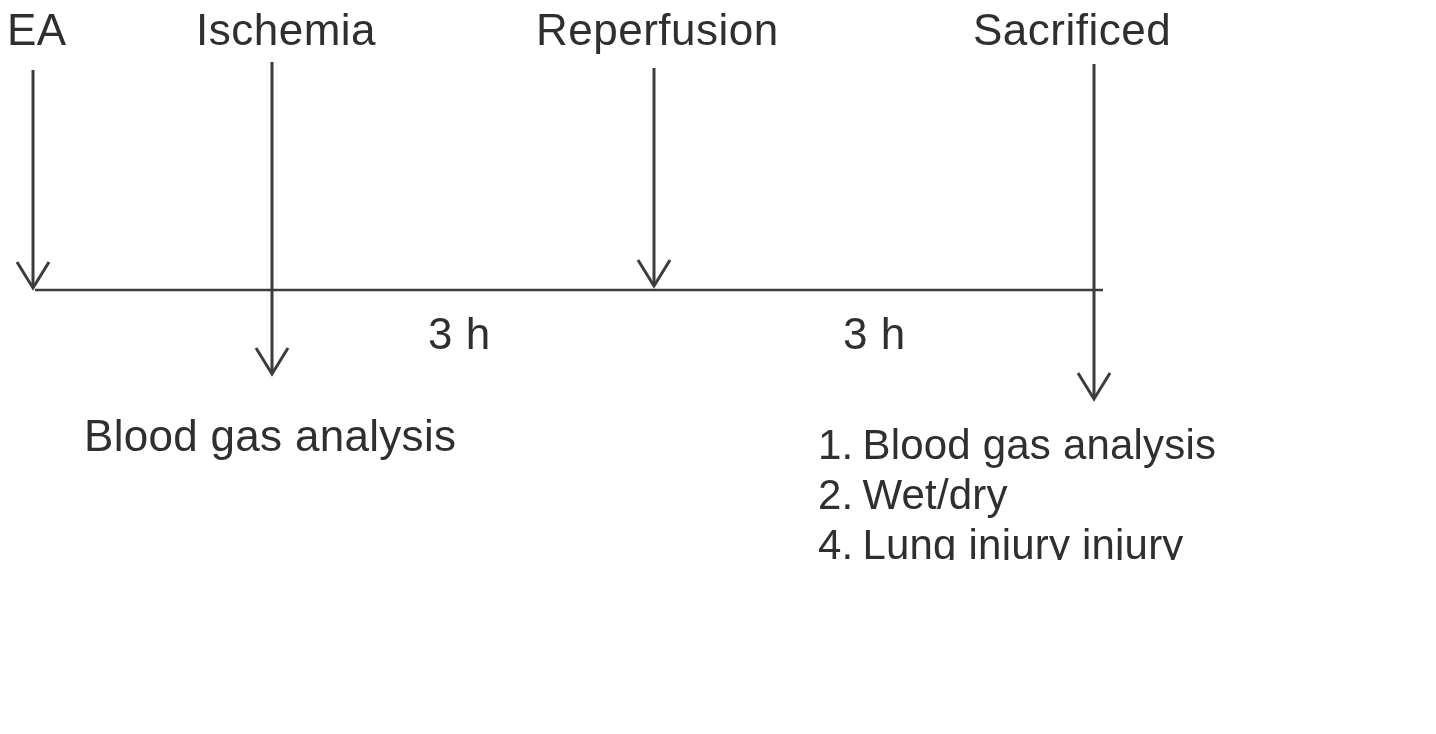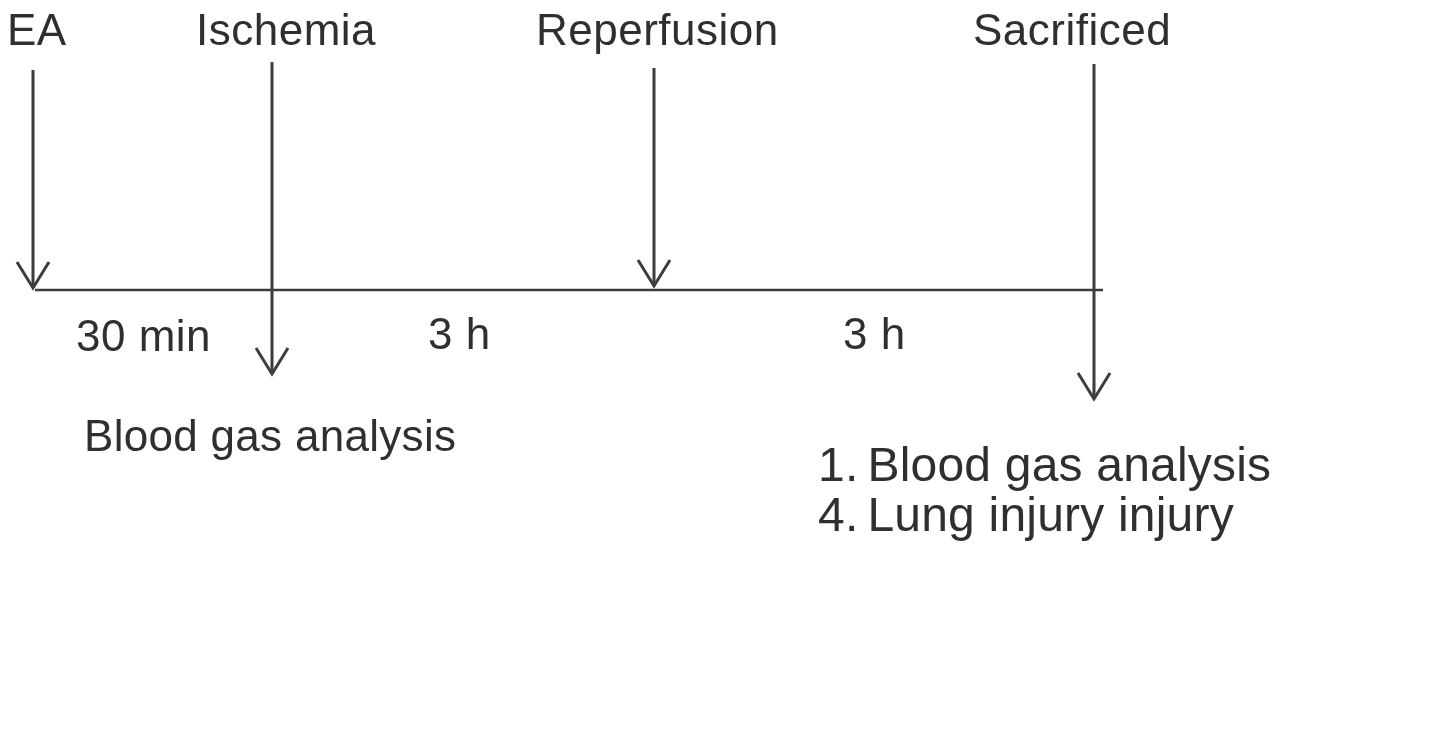--- a/index.html
+++ b/index.html
@@ -57,23 +57,22 @@
     top: 414px;
     font-size: 44px;
     line-height: 1;
     white-space: nowrap;
     letter-spacing: 0.3px;
   }
   .assessment-list {
     position: absolute;
     left: 818px;
     top: 420px;
-    font-size: 48px;
+    font-size: 42px;
     letter-spacing: 0.2px;
-    margin-top: 20px;
   }
   .assessment-row {
     line-height: 50px;
     white-space: nowrap;
   }
   .assessment-num {
     display: inline-block;
     margin-right: 9px;
   }
 </style>
@@ -105,30 +104,32 @@
   </svg>
 
   <div class="event-label lbl-ea">EA</div>
 
   <div class="event-label lbl-ischemia">Ischemia</div>
 
   <div class="event-label lbl-reperfusion">Reperfusion</div>
 
   <div class="event-label lbl-sacrificed">Sacrificed</div>
 
-  <div class="interval-label int-0">30 min</div>
 
   <div class="interval-label int-1">3 h</div>
 
   <div class="interval-label int-2">3 h</div>
 
   <div class="ischemia-note">Blood gas analysis</div>
 
   <div class="assessment-list">
     <div class="assessment-row">
       <span class="assessment-num">1.</span><span>Blood gas analysis</span>
     </div>
     <div class="assessment-row">
+      <span class="assessment-num">2.</span><span>Wet/dry</span>
+    </div>
+    <div class="assessment-row">
       <span class="assessment-num">4.</span><span>Lung injury injury</span>
     </div>
   </div>
 
 </div>
 
 </body></html>

